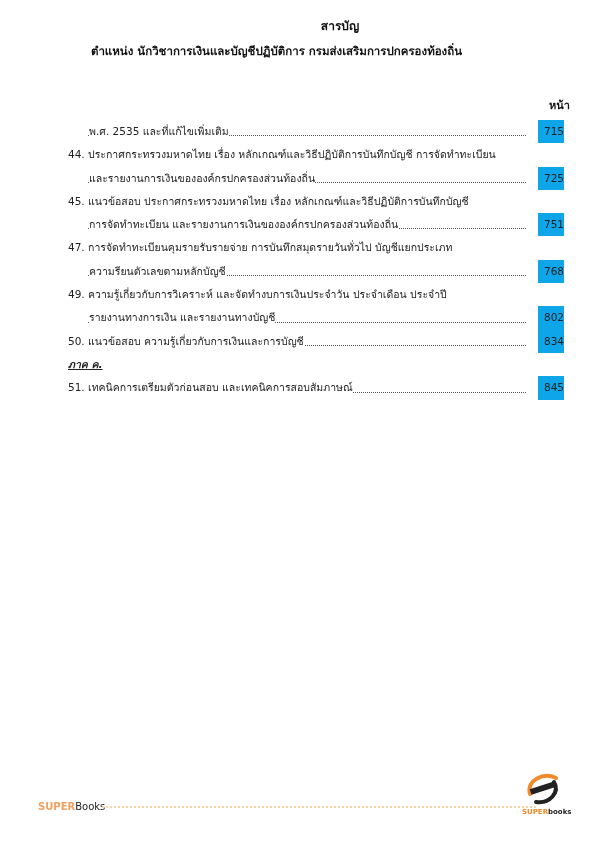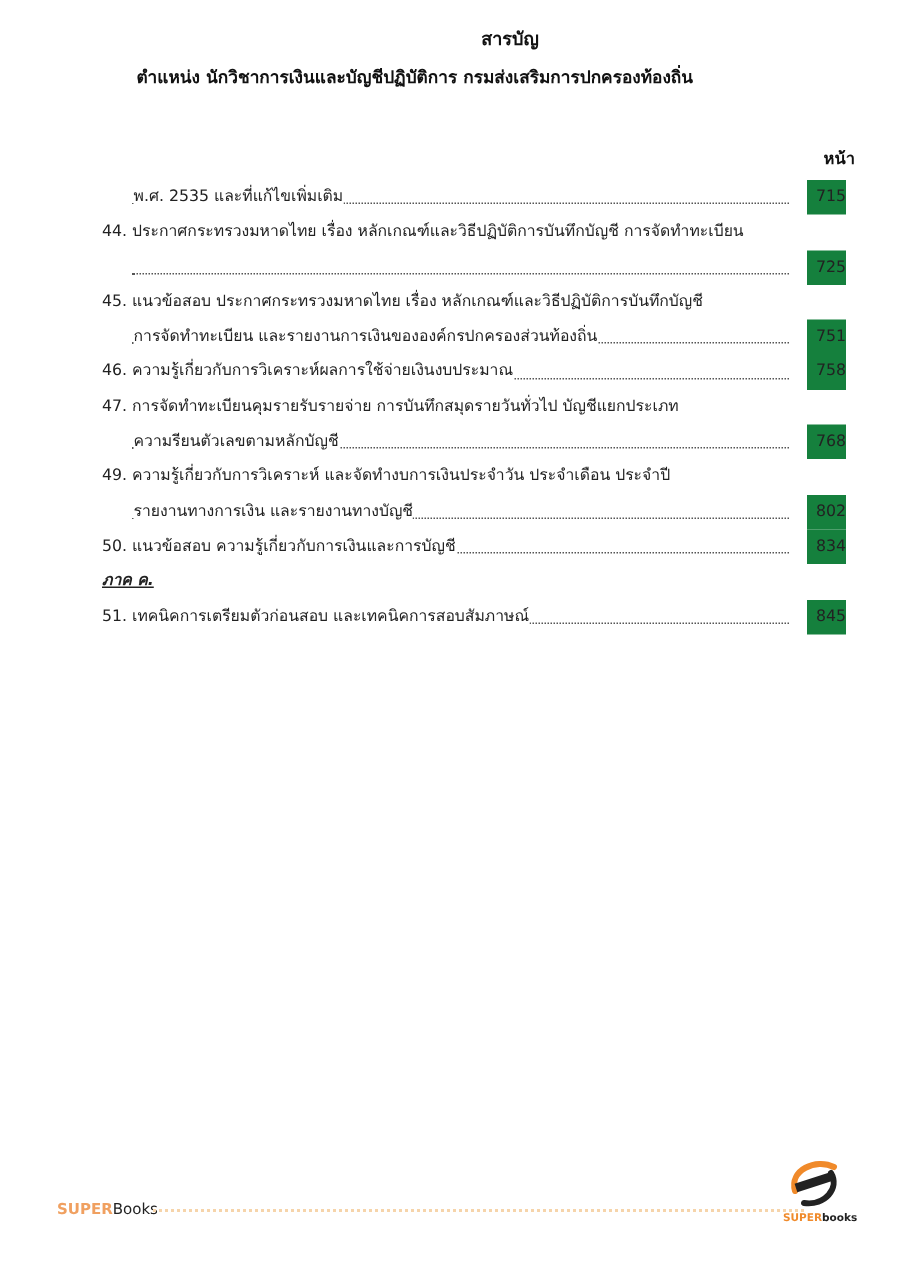--- a/index.html
+++ b/index.html
@@ -75,21 +75,21 @@
       left: 20px;
       right: 42px;
       bottom: 7px;
       border-bottom: 1px dotted #555;
       z-index: 0;
     }
     .toc-line .pg {
       position: absolute;
       right: 4px;
       top: 0;
-      background: #15803d;
+      background: #0ea5e9;
       padding-left: 6px;
     }
     .section-header {
       height: 23.3px;
       line-height: 23.3px;
       font-size: 10.5px;
       font-weight: bold;
       font-style: italic;
       text-decoration: underline;
       color: #222;
@@ -141,26 +141,25 @@
 
 <div class="page-title">สารบัญ</div>
 <div class="page-subtitle">ตำแหน่ง  นักวิชาการเงินและบัญชีปฏิบัติการ  กรมส่งเสริมการปกครองท้องถิ่น</div>
 <div class="page-col-header">หน้า</div>
 
 <div class="toc">
 
   <div class="toc-line cont dotted"><span class="txt">พ.ศ. 2535 และที่แก้ไขเพิ่มเติม</span><span class="pg">715</span></div>
 
   <div class="toc-line"><span class="txt">44. ประกาศกระทรวงมหาดไทย เรื่อง หลักเกณฑ์และวิธีปฏิบัติการบันทึกบัญชี การจัดทำทะเบียน</span></div>
-  <div class="toc-line cont dotted"><span class="pg">725</span></div>
+  <div class="toc-line cont dotted"><span class="txt">และรายงานการเงินขององค์กรปกครองส่วนท้องถิ่น</span><span class="pg">725</span></div>
 
   <div class="toc-line"><span class="txt">45. แนวข้อสอบ ประกาศกระทรวงมหาดไทย เรื่อง หลักเกณฑ์และวิธีปฏิบัติการบันทึกบัญชี</span></div>
   <div class="toc-line cont dotted"><span class="txt">การจัดทำทะเบียน และรายงานการเงินขององค์กรปกครองส่วนท้องถิ่น</span><span class="pg">751</span></div>
 
-  <div class="toc-line dotted"><span class="txt">46. ความรู้เกี่ยวกับการวิเคราะห์ผลการใช้จ่ายเงินงบประมาณ</span><span class="pg">758</span></div>
 
   <div class="toc-line"><span class="txt">47. การจัดทำทะเบียนคุมรายรับรายจ่าย การบันทึกสมุดรายวันทั่วไป บัญชีแยกประเภท</span></div>
   <div class="toc-line cont dotted"><span class="txt">ความรียนตัวเลขตามหลักบัญชี</span><span class="pg">768</span></div>
 
 
   <div class="toc-line"><span class="txt">49. ความรู้เกี่ยวกับการวิเคราะห์ และจัดทำงบการเงินประจำวัน ประจำเดือน ประจำปี</span></div>
   <div class="toc-line cont dotted"><span class="txt">รายงานทางการเงิน และรายงานทางบัญชี</span><span class="pg">802</span></div>
 
   <div class="toc-line dotted"><span class="txt">50. แนวข้อสอบ ความรู้เกี่ยวกับการเงินและการบัญชี</span><span class="pg">834</span></div>
 

